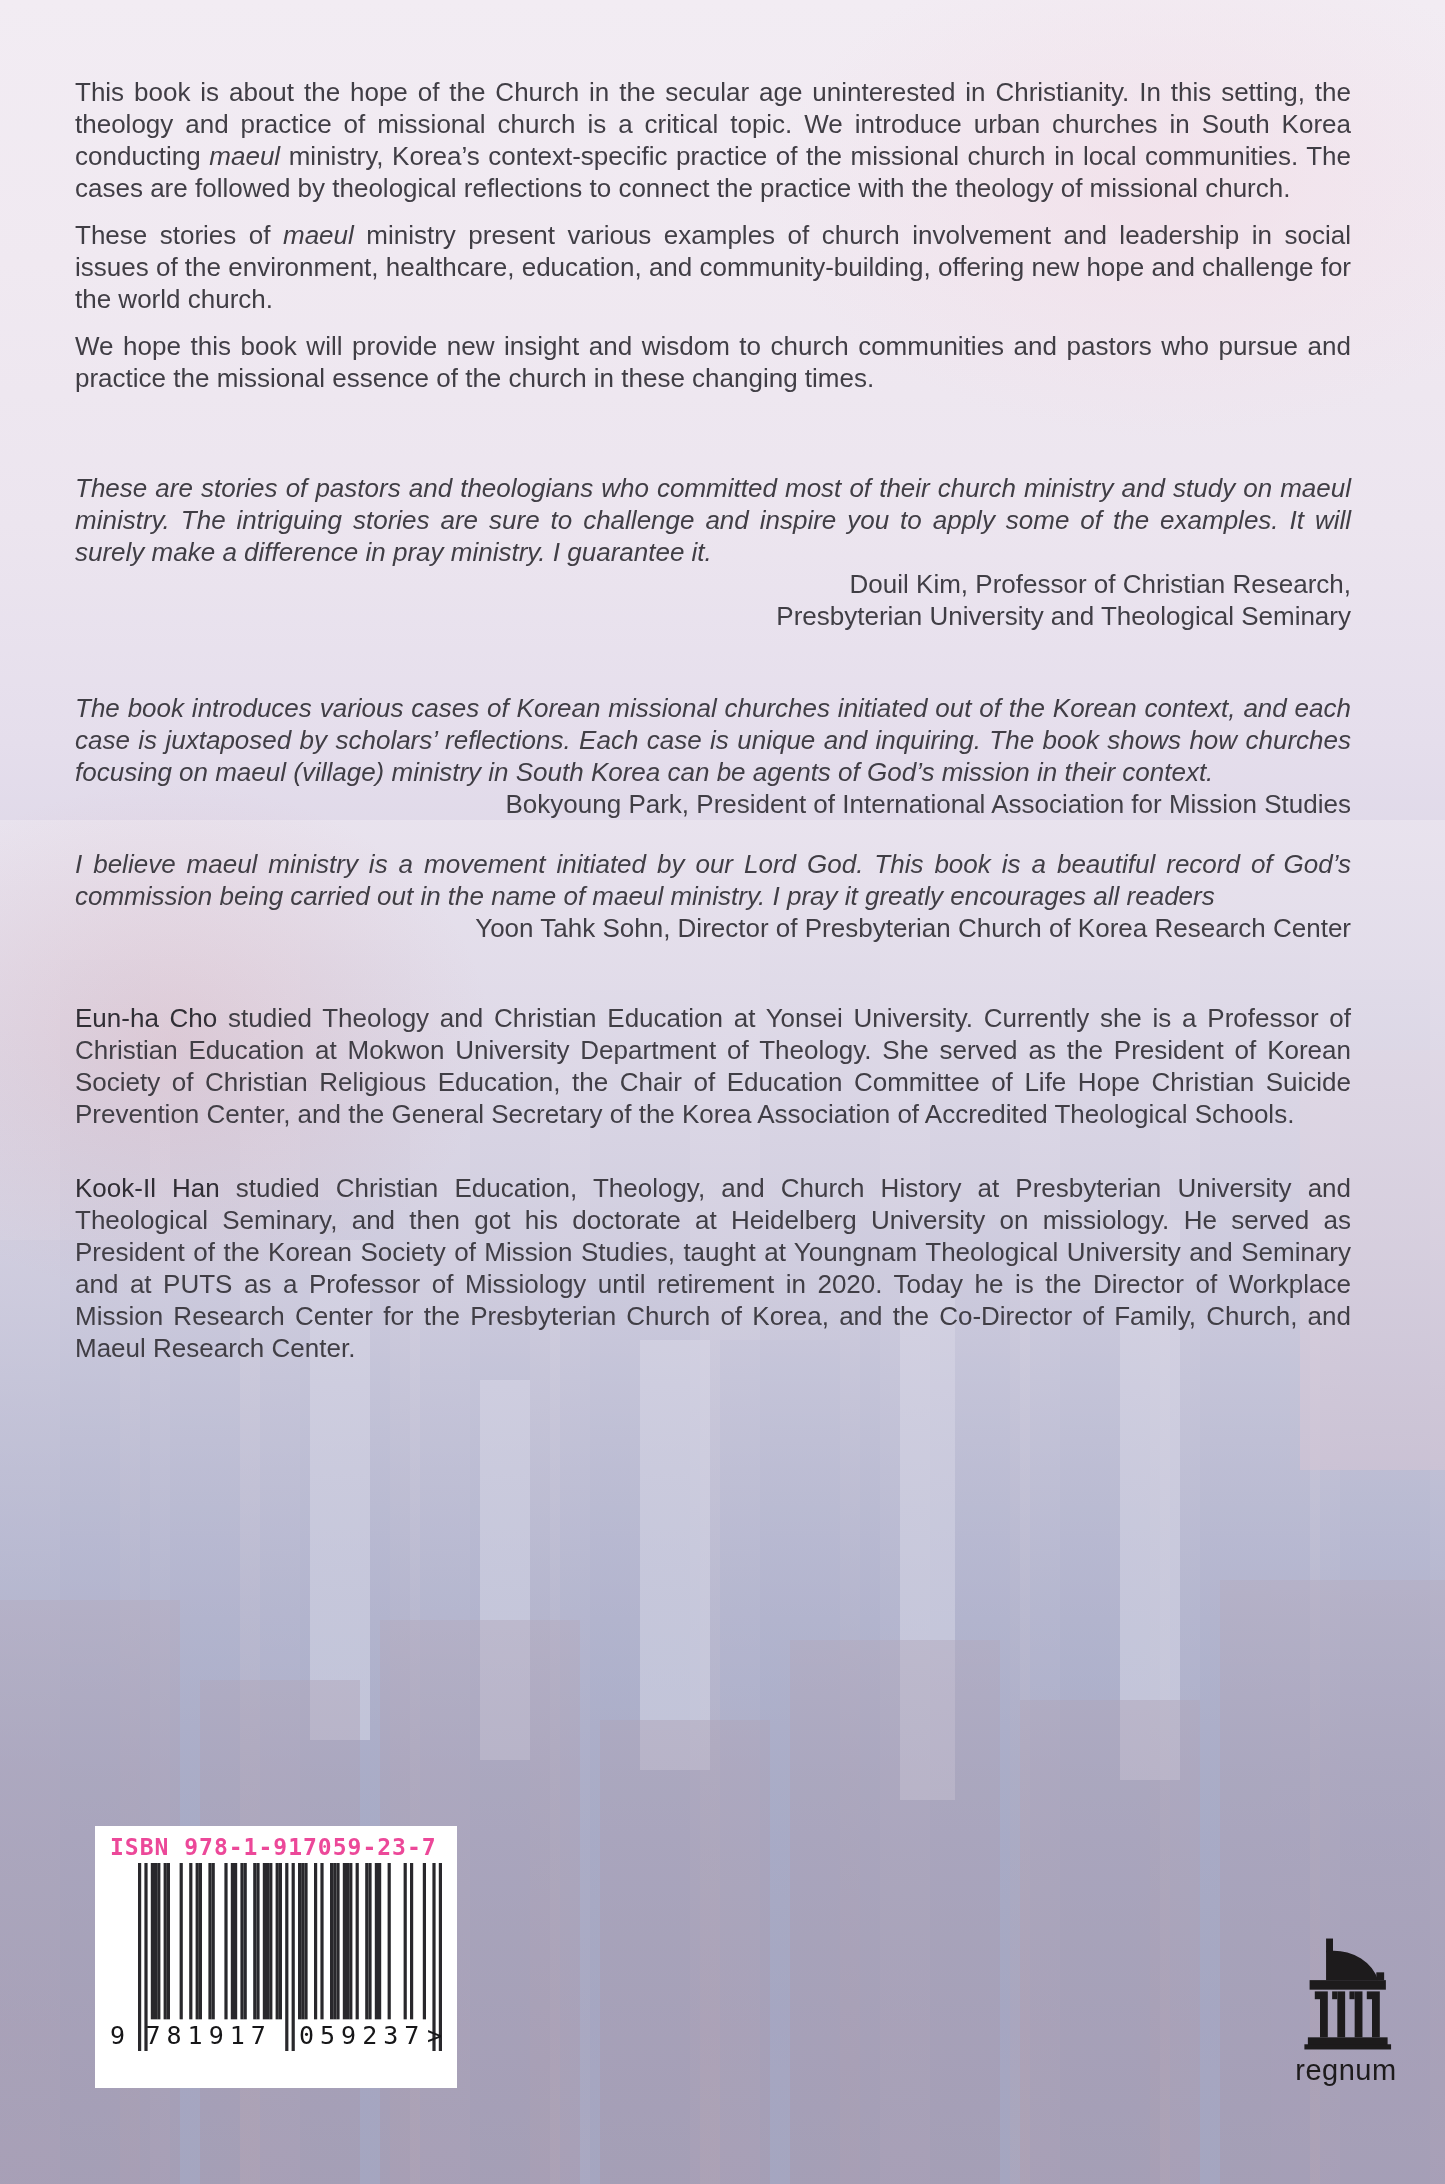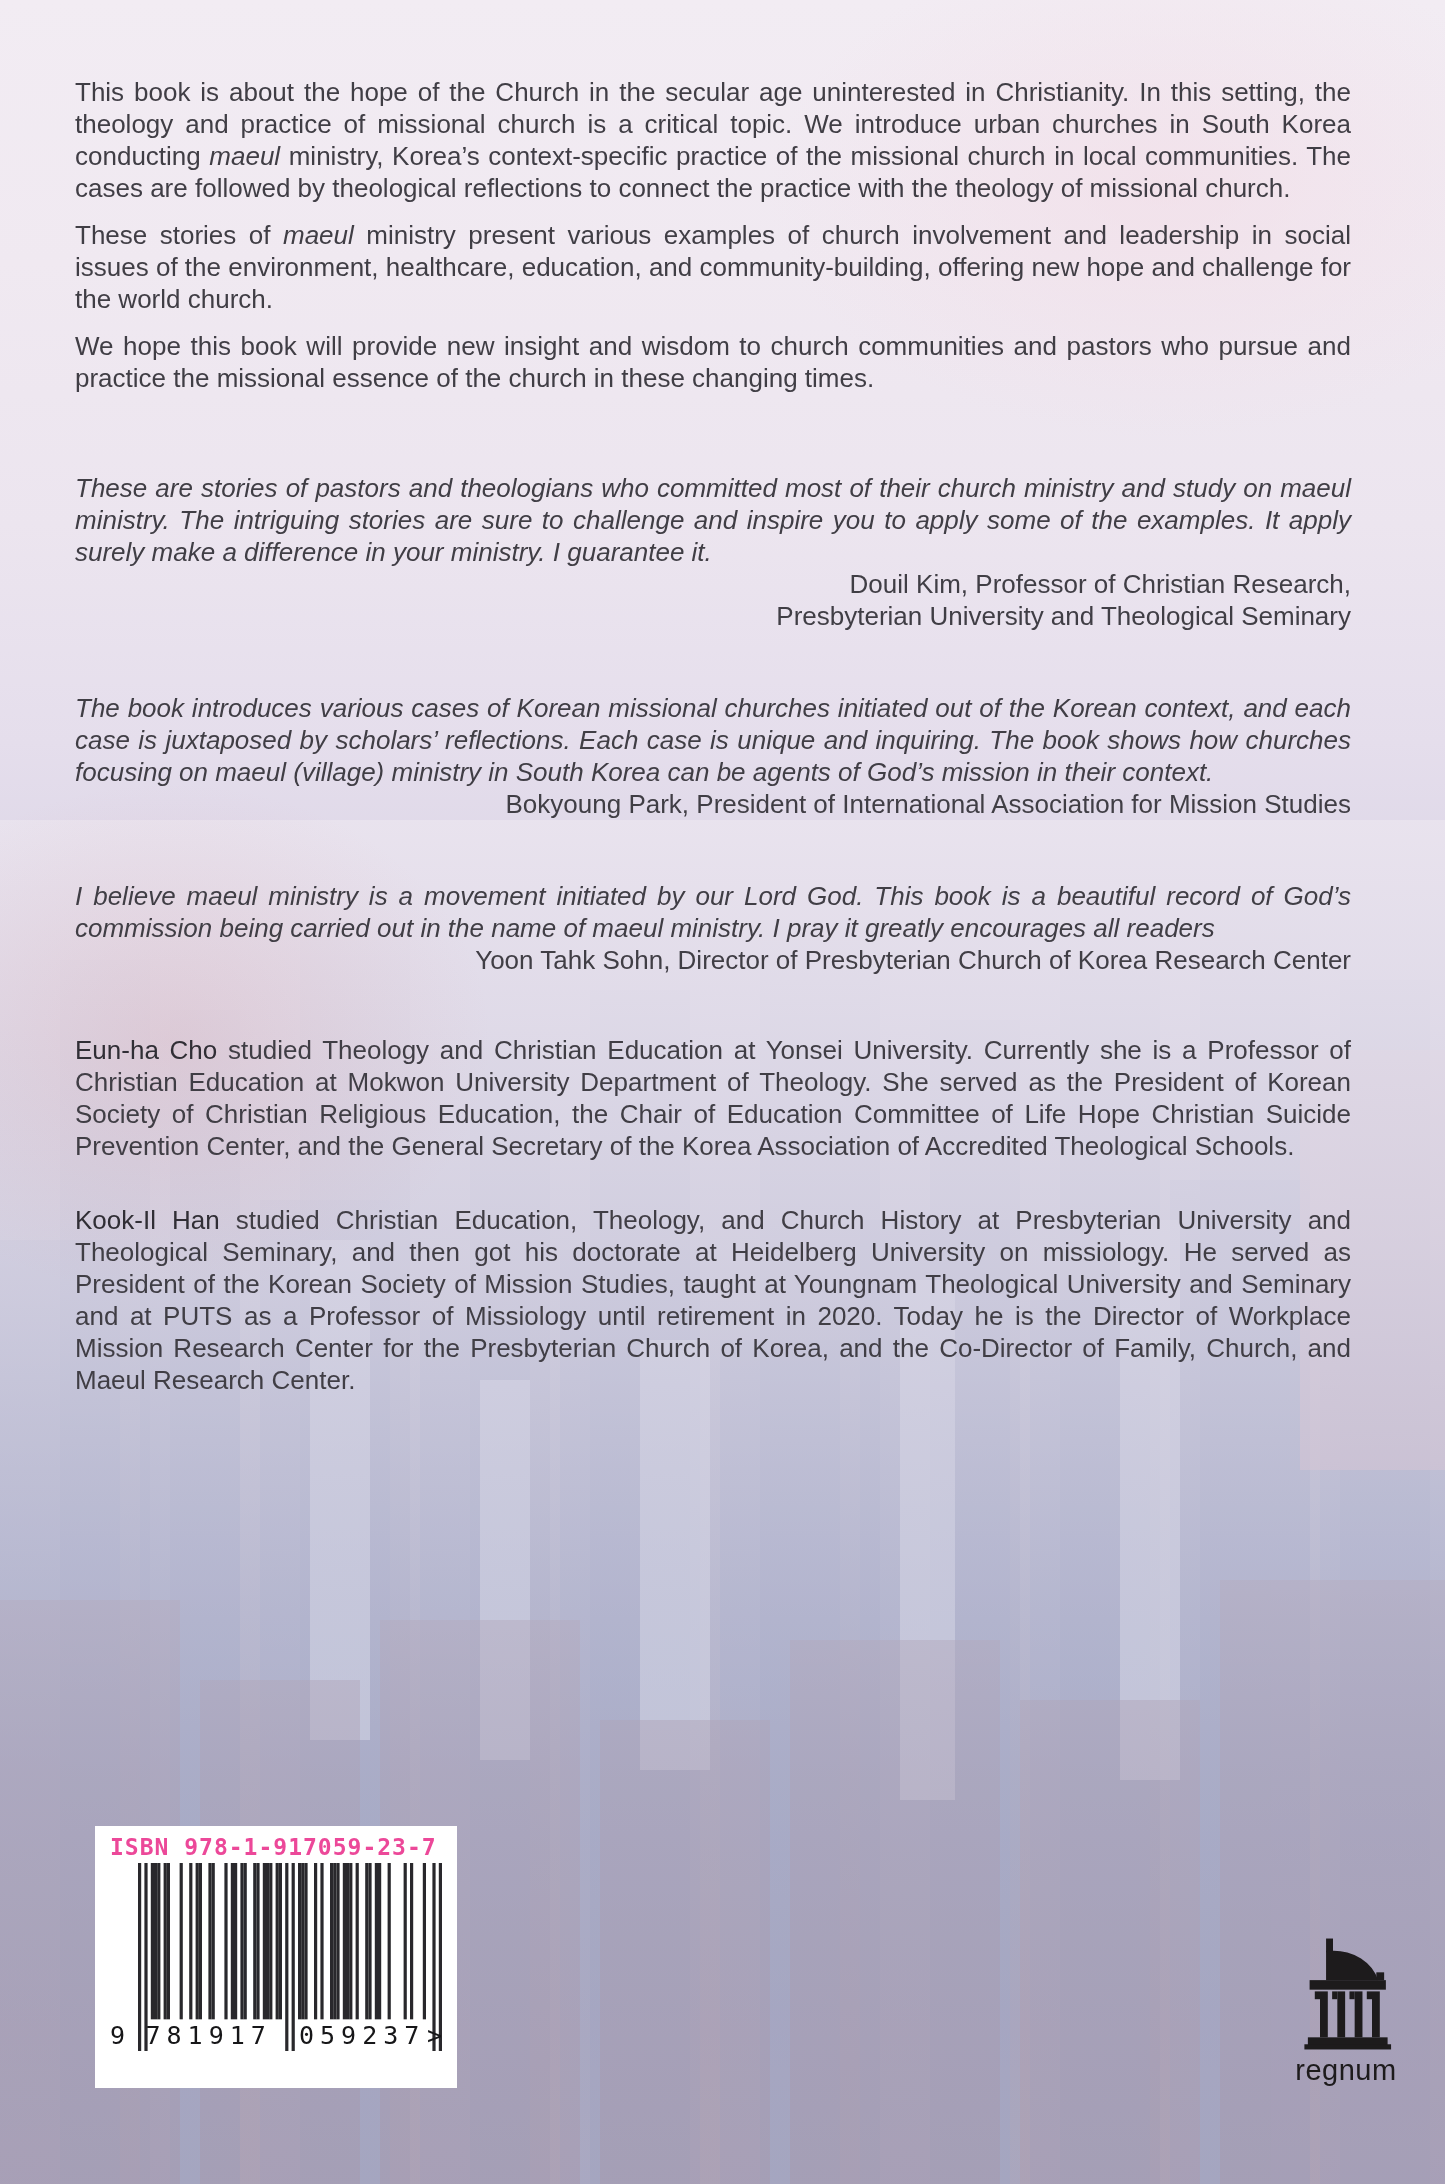--- a/index.html
+++ b/index.html
@@ -24,21 +24,21 @@
     position:absolute;left:75px;top:76px;width:1276px;
     font-size:26px;line-height:32px;
   }
   .content p{margin:0;}
   .body-par{text-align:justify;margin:0 0 15px 0 !important;}
   .body-par:last-child{margin-bottom:0 !important;}
   .quote{font-style:italic;text-align:justify;}
   .attr-line{text-align:right;font-style:normal;}
   .endorsement-1{margin-top:78px;}
   .endorsement-2{margin-top:60px;}
-  .endorsement-3{margin-top:60px;}
+  .endorsement-3{margin-top:28px;}
   .bio{text-align:justify;}
   .bio-1{margin-top:58px;}
   .bio-2{margin-top:42px;}
   .author-name{font-weight:normal;color:#302e35;}
   .it{font-style:italic;}
 
   .barcode-box{
     position:absolute;left:95px;top:1826px;width:362px;height:262px;
     background:#ffffff;box-sizing:border-box;padding:8px 15px 6px 15px;
   }
@@ -125,21 +125,21 @@
 
   <main class="content">
 
     <section>
       <p class="body-par"><span>This book is about the hope of the Church in the secular age uninterested in Christianity. In this setting, the theology and practice of missional church is a critical topic. We introduce urban churches in South Korea conducting </span><span class="it">maeul</span><span> ministry, Korea’s context-specific practice of the missional church in local communities. The cases are followed by theological reflections to connect the practice with the theology of missional church.</span></p>
       <p class="body-par"><span>These stories of </span><span class="it">maeul</span><span> ministry present various examples of church involvement and leadership in social issues of the environment, healthcare, education, and community-building, offering new hope and challenge for the world church.</span></p>
       <p class="body-par"><span>We hope this book will provide new insight and wisdom to church communities and pastors who pursue and practice the missional essence of the church in these changing times.</span></p>
     </section>
 
     <section class="endorsement-1">
-      <p class="quote">These are stories of pastors and theologians who committed most of their church ministry and study on maeul ministry. The intriguing stories are sure to challenge and inspire you to apply some of the examples. It apply surely make a difference in your ministry. I guarantee it.</p>
+      <p class="quote">These are stories of pastors and theologians who committed most of their church ministry and study on maeul ministry. The intriguing stories are sure to challenge and inspire you to apply some of the examples. It will surely make a difference in pray ministry. I guarantee it.</p>
       <p class="attr-line">Douil Kim, Professor of Christian Research,</p>
       <p class="attr-line">Presbyterian University and Theological Seminary</p>
     </section>
 
     <section class="endorsement-2">
       <p class="quote">The book introduces various cases of Korean missional churches initiated out of the Korean context, and each case is juxtaposed by scholars’ reflections. Each case is unique and inquiring. The book shows how churches focusing on maeul (village) ministry in South Korea can be agents of God’s mission in their context.</p>
       <p class="attr-line">Bokyoung Park, President of International Association for Mission Studies</p>
     </section>
 
     <section class="endorsement-3">

